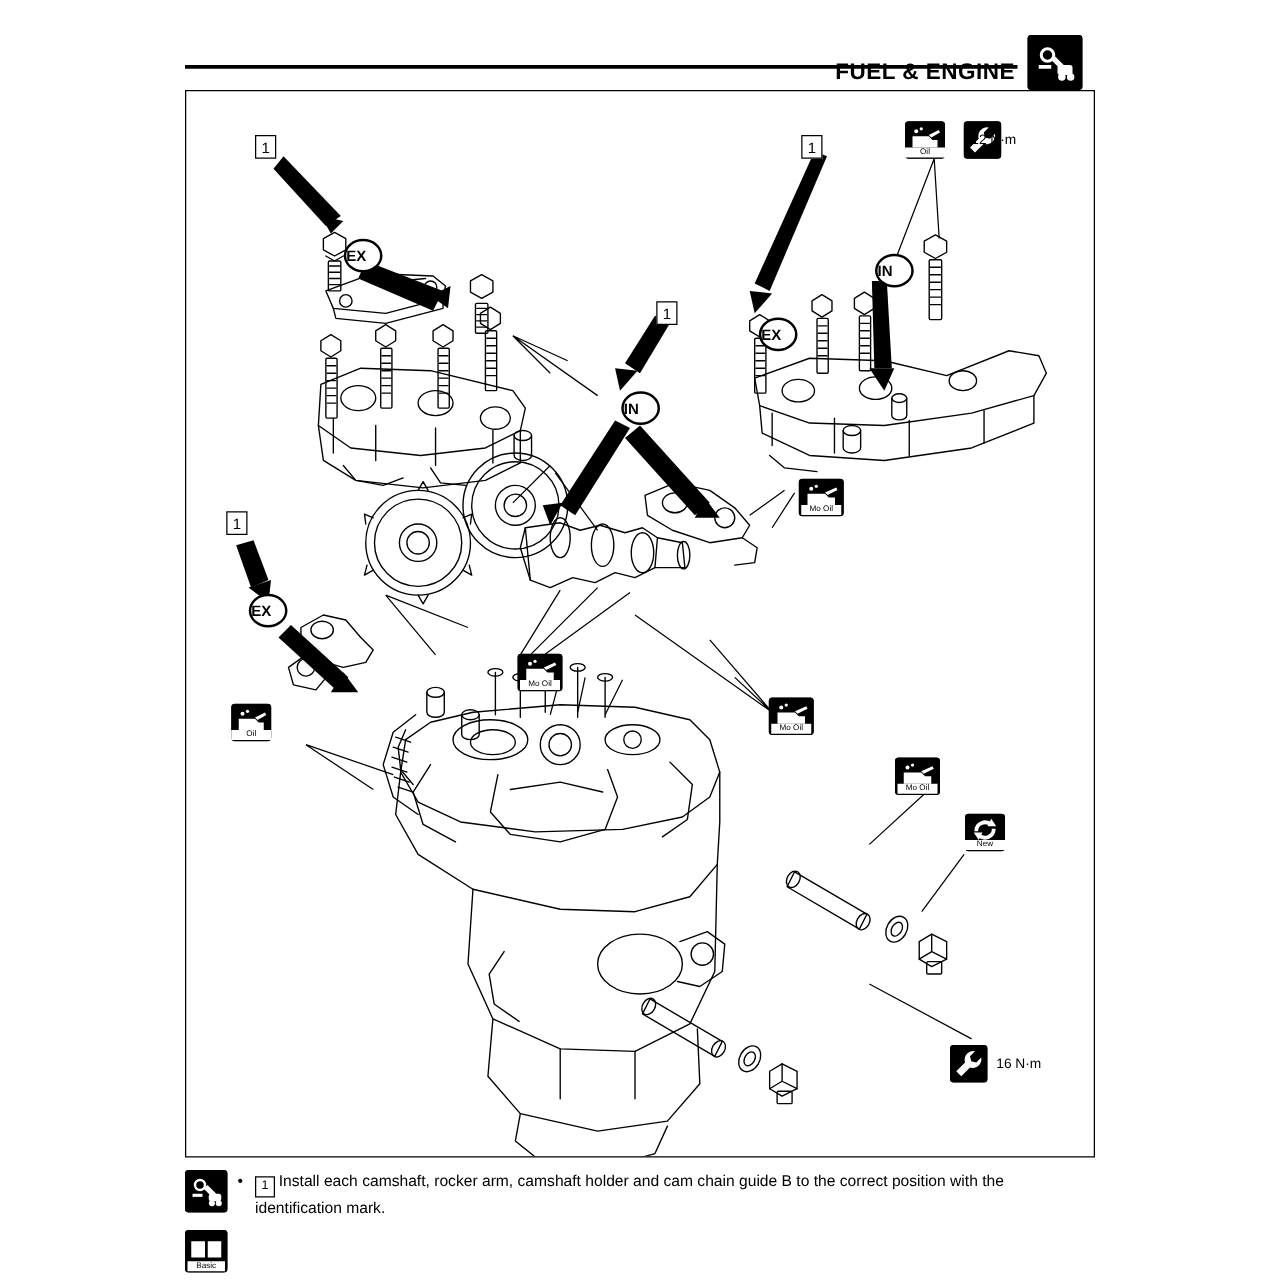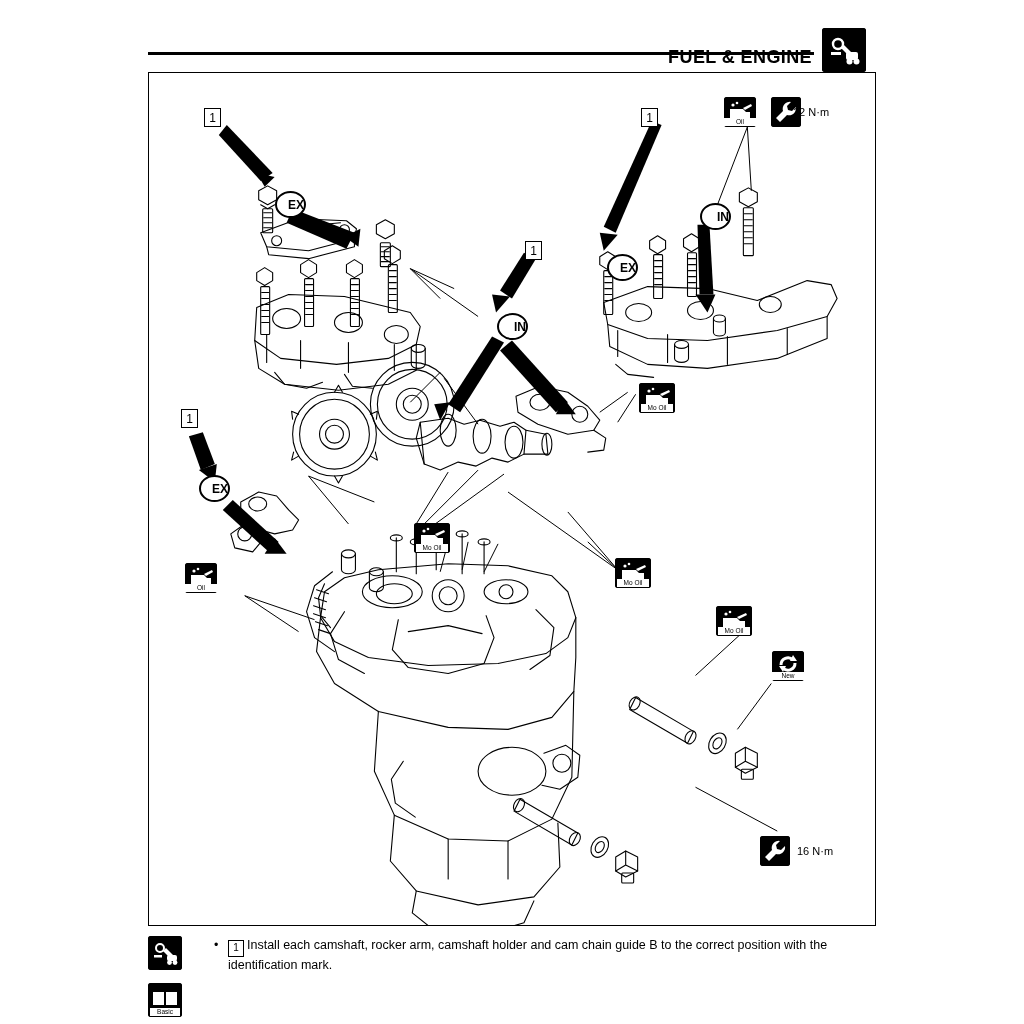--- a/index.html
+++ b/index.html
@@ -93,21 +93,21 @@
   }
   .circ-tag {
     position: absolute;
     width: 31px;
     height: 27px;
     border: 2px solid #000;
     border-radius: 50%;
     background: #fff;
     display: flex;
     align-items: center;
-    justify-content: flex-end;
+    justify-content: flex-start;
     font-size: 12px;
     font-weight: bold;
     box-sizing: border-box;
   }
 
   
   .icon-badge {
     position: absolute;
     background: #000;
     border-radius: 3px;
@@ -149,21 +149,20 @@
     position: absolute;
     left: 148px;
     top: 936px;
     width: 740px;
   }
   .note-row {
     position: relative;
     display: flex;
     align-items: flex-start;
     margin-bottom: 10px;
-    gap: 24px;
   }
   .note-icon {
     width: 34px;
     height: 34px;
     background: #000;
     border-radius: 3px;
     flex: 0 0 34px;
     margin-right: 8px;
     position: relative;
   }
@@ -587,21 +586,21 @@
       <span class="lbl">New</span>
     </div>
 
     <div class="icon-badge" style="left:611px; top:763px; width:30px; height:30px;">
       <svg width="30" height="30" viewBox="0 0 30 30">
         <rect width="30" height="30" rx="3" fill="#000"></rect>
         <path d="M20 5 a7 7 0 0 0 -8 9 L5 21 l4 4 l7 -7 a7 7 0 0 0 9 -8 l-4 4 l-4 -1 l-1 -4 z" fill="#fff"></path>
       </svg>
     </div>
 
-    <div class="torque-text" style="left:644px; top:33px;">12 N·m</div>
+    <div class="torque-text" style="left:628px; top:33px;">12 N·m</div>
     <div class="torque-text" style="left:648px; top:772px;">16 N·m</div>
   </div>
 
   <div class="footer">
 
     <div class="note-row">
       <div class="note-icon">
         <svg width="34" height="34" viewBox="0 0 34 34">
           <rect width="34" height="34" rx="3" fill="#000"></rect>
           <g fill="#fff">

